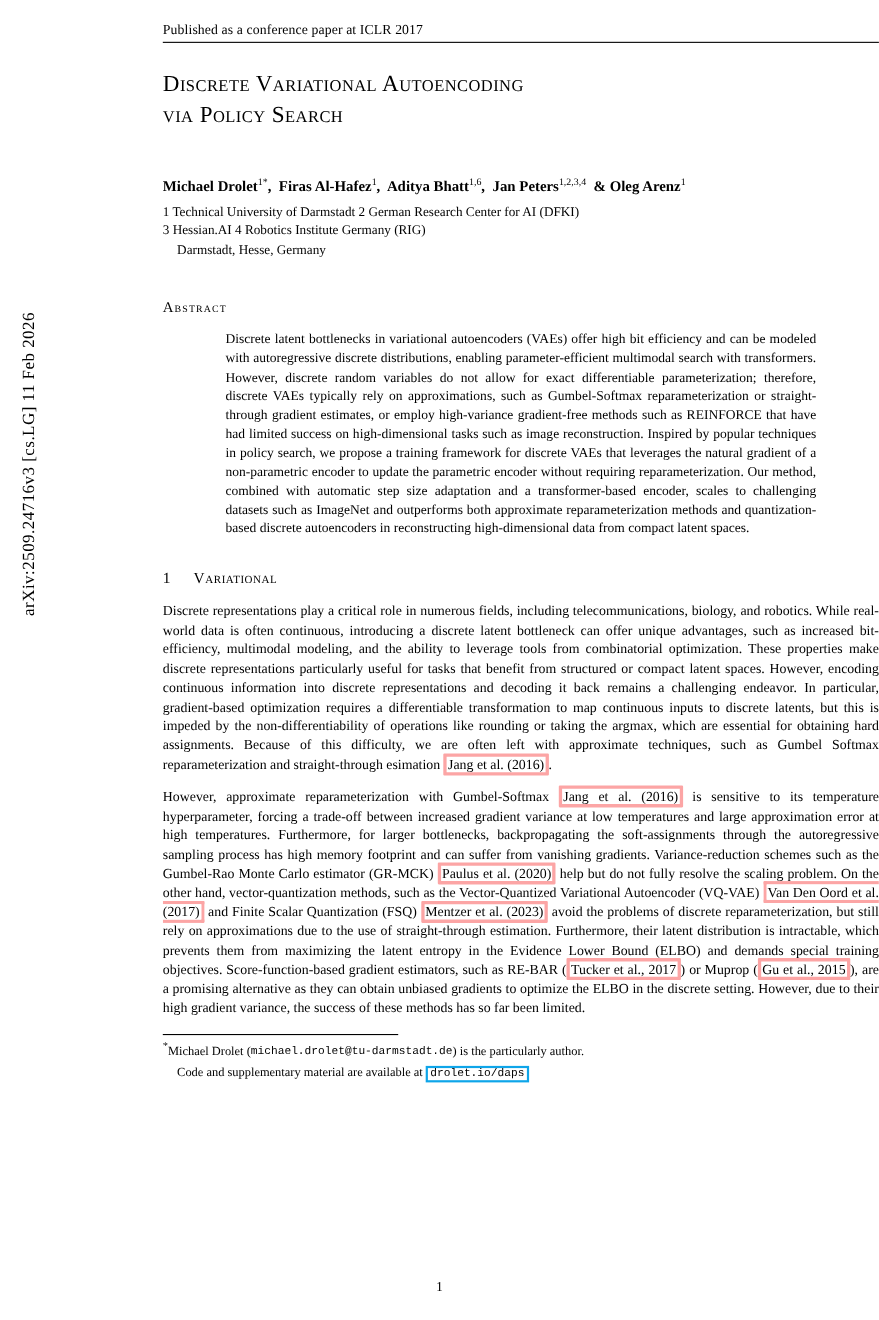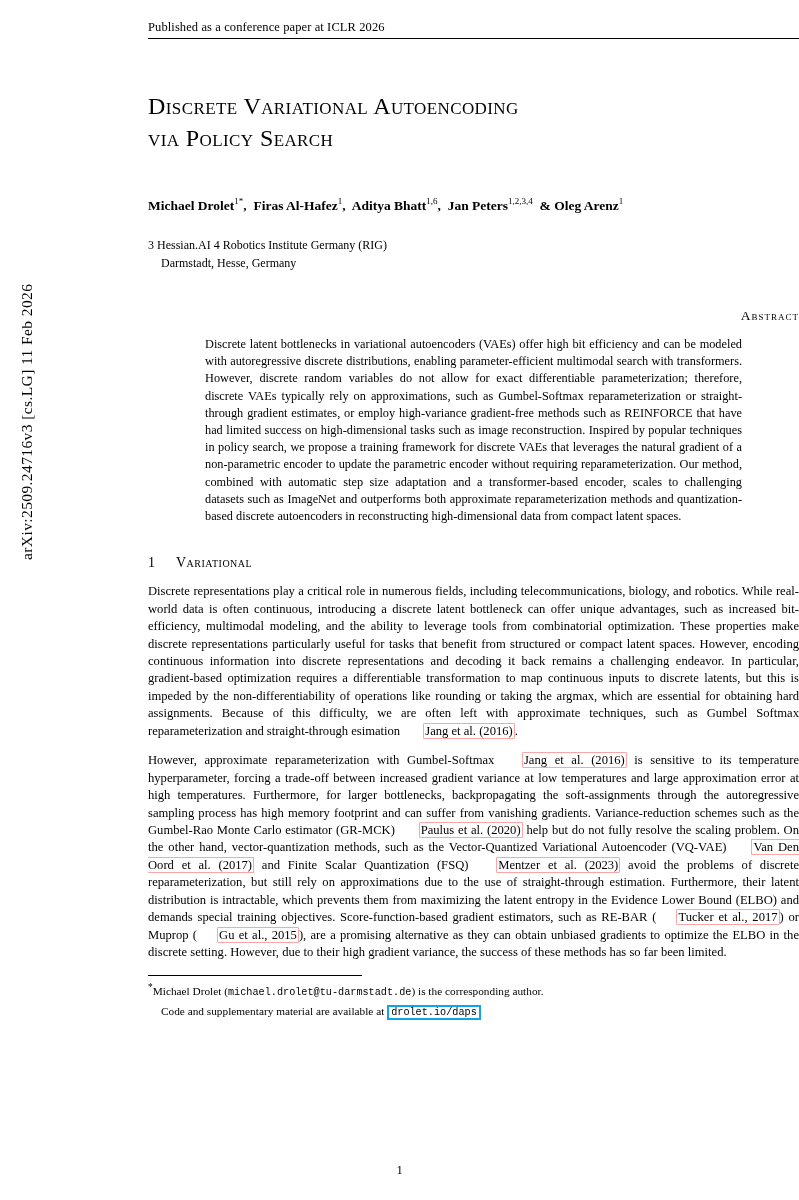--- a/index.html
+++ b/index.html
@@ -42,42 +42,42 @@
   }
   .runhead {
     font-size: 12.5px;
     padding-top: 20px;
     padding-bottom: 3px;
     border-bottom: 1px solid #000;
     width: 651px;
     letter-spacing: 0.1px;
   }
   .title {
-    margin-top: 52px;
-    font-size: 24px;
+    margin-top: 24px;
+    font-size: 21px;
     line-height: 1.32;
     font-variant: small-caps;
     letter-spacing: 0.4px;
   }
   .title .l2 { display:block; }
   .authors {
     margin-top: 42px;
     font-size: 13.5px;
     font-weight: bold;
   }
   .authors sup, .affil sup { font-weight: normal; font-size: 9px; }
   .affil {
     margin-top: 6px;
     font-size: 12px;
     line-height: 1.45;
   }
   .affil .indent { display:block; padding-left: 13px; }
   .abs-head {
     margin-top: 36px;
-    text-align: right;
+    text-align: left;
     font-size: 13.5px;
     font-variant: small-caps;
     letter-spacing: 1px;
   }
   .abstract {
     margin: 12px 0 0 57px;
     width: 537px;
     font-size: 12.3px;
     line-height: 1.40;
     text-align: justify;
@@ -89,24 +89,23 @@
     letter-spacing: 0.5px;
   }
   .section-head .num { display:inline-block; width: 28px; font-variant: normal; }
   .body-p {
     margin-top: 12px;
     font-size: 12.6px;
     line-height: 1.385;
     text-align: justify;
   }
   .cite {
-    border: 1px solid #fca5a5;
+    border: 3px solid #fca5a5;
     padding: 0 1px;
     border-radius: 1px;
-    margin-left: 20px;
   }
   .footnote-rule {
     margin-top: 14px;
     width: 214px;
     height: 1px;
     background: #000;
   }
   .footnote {
     margin-top: 5px;
     font-size: 11.3px;
@@ -134,33 +133,33 @@
 </style>
 </head>
 <body>
 
 <div class="page">
 
   <div class="arxiv-stamp">arXiv:2509.24716v3  [cs.LG]  11 Feb 2026</div>
 
   <div class="content">
 
-    <div class="runhead">Published as a conference paper at ICLR 2026</div>
+    <div class="runhead">Published as a conference paper at ICLR 2017</div>
 
     <div class="title">
       <span>Discrete Variational Autoencoding</span>
       <span class="l2">via Policy Search</span>
     </div>
 
     <div class="authors">
       Michael Drolet<sup>1</sup><sup>*</sup>,&nbsp; Firas Al-Hafez<sup>1</sup>,&nbsp; Aditya Bhatt<sup>1,6</sup>,&nbsp; Jan Peters<sup>1,2,3,4</sup>&nbsp; &amp; Oleg Arenz<sup>1</sup>
     </div>
 
     <div class="affil">
-      <br>
+      <span>1 Technical University of Darmstadt    2 German Research Center for AI (DFKI)</span><br>
       <span>3 Hessian.AI    4 Robotics Institute Germany (RIG)</span>
       <span class="indent">Darmstadt, Hesse, Germany</span>
     </div>
 
     <div class="abs-head">Abstract</div>
     <div class="abstract">Discrete latent bottlenecks in variational autoencoders (VAEs) offer high bit efficiency and can be modeled with autoregressive discrete distributions, enabling parameter-efficient multimodal search with transformers. However, discrete random variables do not allow for exact differentiable parameterization; therefore, discrete VAEs typically rely on approximations, such as Gumbel-Softmax reparameterization or straight-through gradient estimates, or employ high-variance gradient-free methods such as REINFORCE that have had limited success on high-dimensional tasks such as image reconstruction. Inspired by popular techniques in policy search, we propose a training framework for discrete VAEs that leverages the natural gradient of a non-parametric encoder to update the parametric encoder without requiring reparameterization. Our method, combined with automatic step size adaptation and a transformer-based encoder, scales to challenging datasets such as ImageNet and outperforms both approximate reparameterization methods and quantization-based discrete autoencoders in reconstructing high-dimensional data from compact latent spaces.</div>
 
     <div class="section-head">
       <span class="num">1</span><span>Variational</span>
     </div>
@@ -169,20 +168,20 @@
       <span>Discrete representations play a critical role in numerous fields, including telecommunications, biology, and robotics. While real-world data is often continuous, introducing a discrete latent bottleneck can offer unique advantages, such as increased bit-efficiency, multimodal modeling, and the ability to leverage tools from combinatorial optimization. These properties make discrete representations particularly useful for tasks that benefit from structured or compact latent spaces. However, encoding continuous information into discrete representations and decoding it back remains a challenging endeavor. In particular, gradient-based optimization requires a differentiable transformation to map continuous inputs to discrete latents, but this is impeded by the non-differentiability of operations like rounding or taking the argmax, which are essential for obtaining hard assignments. Because of this difficulty, we are often left with approximate techniques, such as Gumbel Softmax reparameterization and straight-through esimation </span><span class="cite">Jang et al. (2016)</span><span>.</span>
     </div>
 
     <div class="body-p">
       <span>However, approximate reparameterization with Gumbel-Softmax </span><span class="cite">Jang et al. (2016)</span><span> is sensitive to its temperature hyperparameter, forcing a trade-off between increased gradient variance at low temperatures and large approximation error at high temperatures. Furthermore, for larger bottlenecks, backpropagating the soft-assignments through the autoregressive sampling process has high memory footprint and can suffer from vanishing gradients. Variance-reduction schemes such as the Gumbel-Rao Monte Carlo estimator (GR-MCK) </span><span class="cite">Paulus et al. (2020)</span><span> help but do not fully resolve the scaling problem. On the other hand, vector-quantization methods, such as the Vector-Quantized Variational Autoencoder (VQ-VAE) </span><span class="cite">Van Den Oord et al. (2017)</span><span> and Finite Scalar Quantization (FSQ) </span><span class="cite">Mentzer et al. (2023)</span><span> avoid the problems of discrete reparameterization, but still rely on approximations due to the use of straight-through estimation. Furthermore, their latent distribution is intractable, which prevents them from maximizing the latent entropy in the Evidence Lower Bound (ELBO) and demands special training objectives. Score-function-based gradient estimators, such as RE-BAR </span>(<span class="cite">Tucker et al., 2017</span>)<span> or Muprop </span>(<span class="cite">Gu et al., 2015</span>)<span>, are a promising alternative as they can obtain unbiased gradients to optimize the ELBO in the discrete setting. However, due to their high gradient variance, the success of these methods has so far been limited.</span>
     </div>
 
     <div class="footnote-rule"></div>
 
     <div class="footnote">
-      <sup>*</sup><span>Michael Drolet (</span><span class="mono">michael.drolet@tu-darmstadt.de</span><span>) is the corresponding author.</span>
+      <sup>*</sup><span>Michael Drolet (</span><span class="mono">michael.drolet@tu-darmstadt.de</span><span>) is the particularly author.</span>
       <span class="indent2"><span>Code and supplementary material are available at </span><span class="link-box mono">drolet.io/daps</span></span>
     </div>
 
   </div>
 
   <div class="pagenum">1</div>
 </div>
 
 </body></html>

